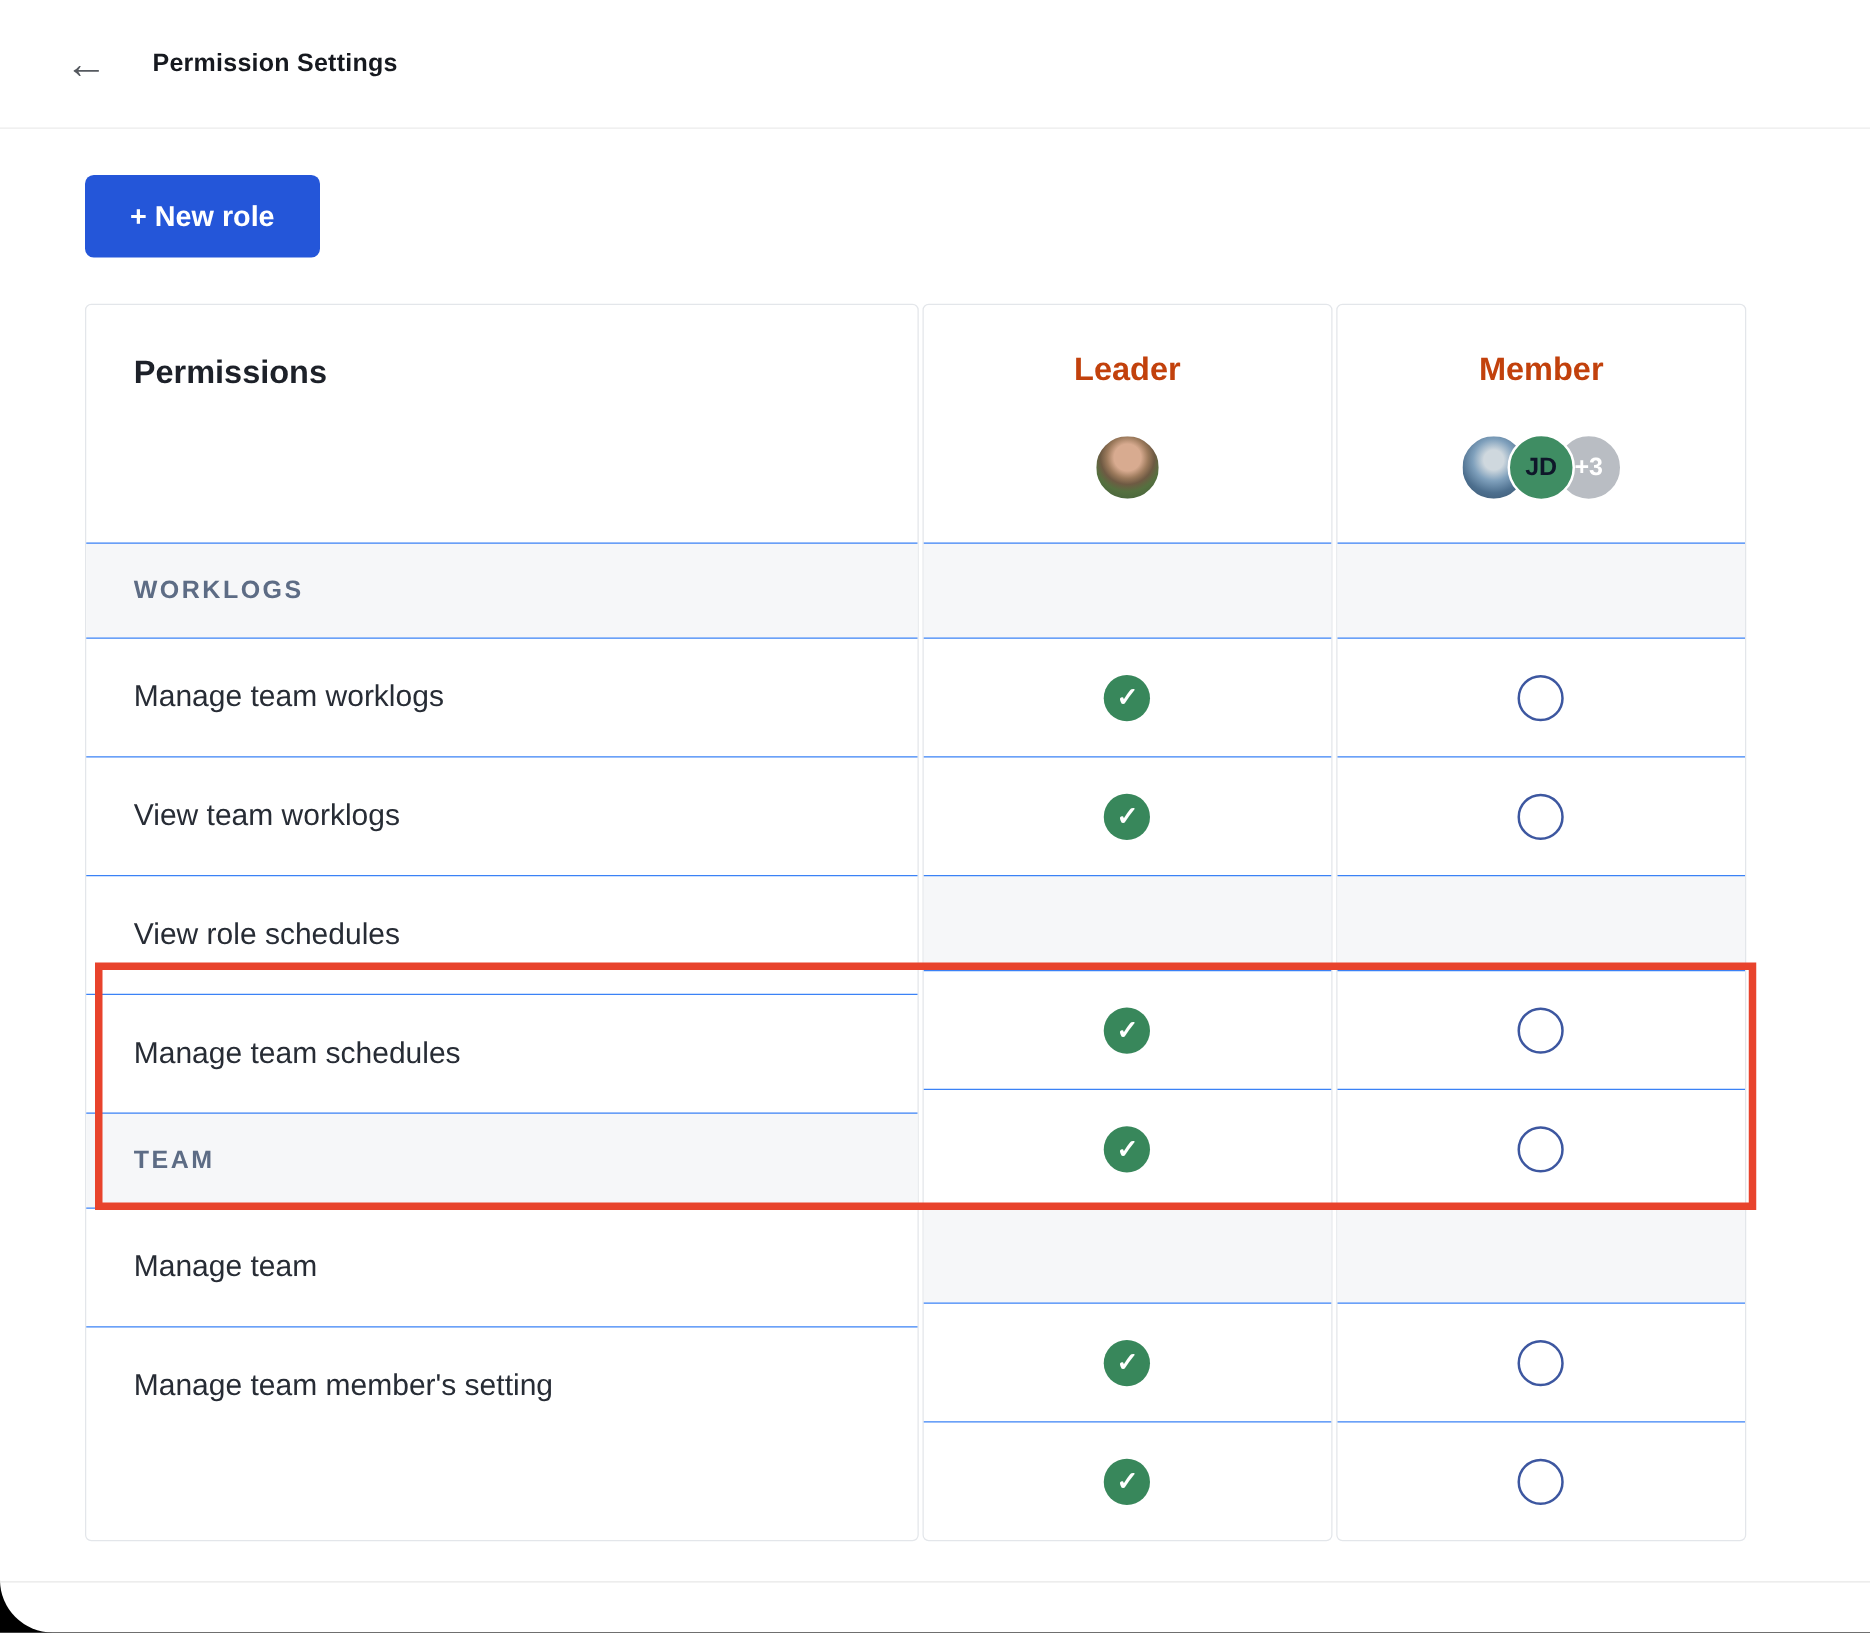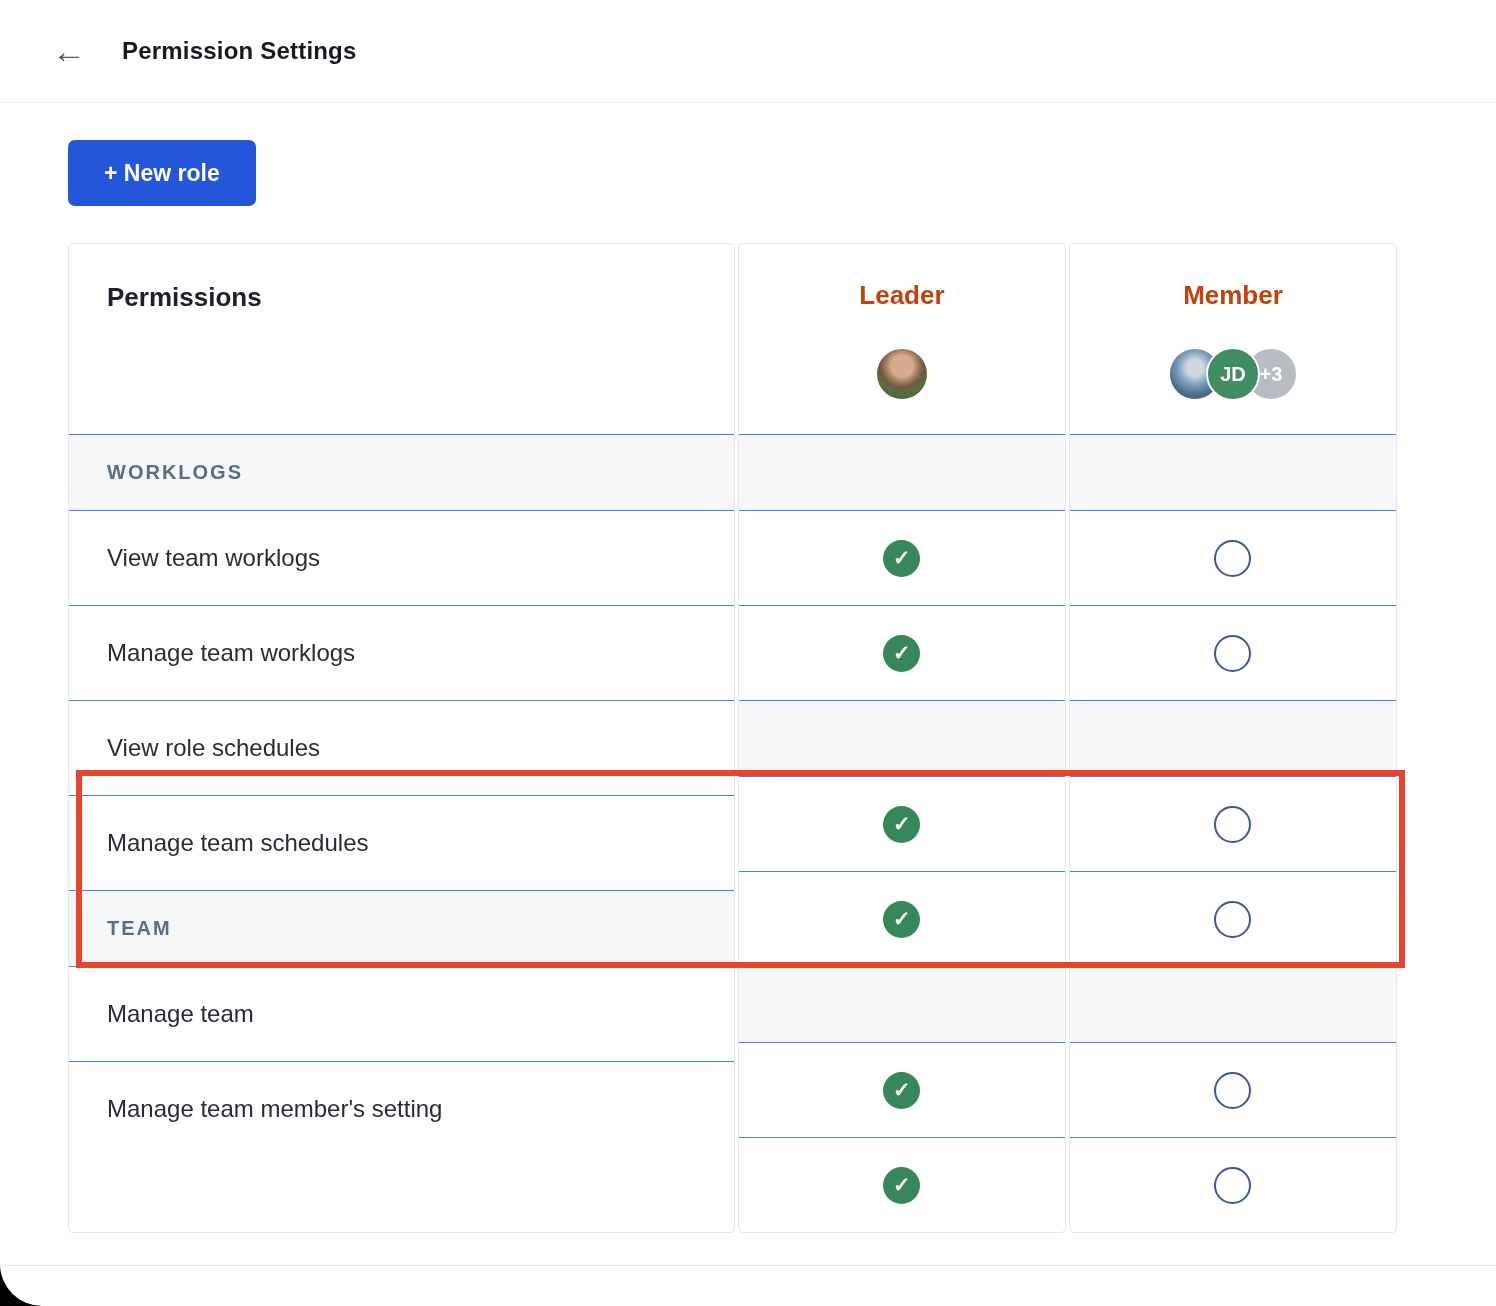--- a/index.html
+++ b/index.html
@@ -32,21 +32,21 @@
   .back-button {
     background: none;
     border: none;
     cursor: pointer;
     font-size: 34px;
     line-height: 1;
     color: #55595f;
     padding: 0;
   }
   .page-title {
-    font-size: 24px;
+    font-size: 20px;
     font-weight: 700;
     color: #16191f;
     letter-spacing: 0.2px;
   }
 
   
   .main { padding: 37px 0 0 68px; }
 
   .new-role-button {
     display: inline-block;
@@ -136,21 +136,21 @@
     margin-top: 36px;
     cursor: pointer;
   }
   .avatar {
     width: 54px;
     height: 54px;
     border-radius: 50%;
     display: flex;
     align-items: center;
     justify-content: center;
-    color: #ffffff;
+    color: #0f172a;
     font-size: 20px;
     font-weight: 700;
     border: 2px solid #ffffff;
     position: relative;
   }
   .avatar + .avatar { margin-left: -16px; }
   .avatar-photo-leader {
     background:
       radial-gradient(circle at 50% 34%, #d8ab90 0 26%, #9c7a5c 40%, #6e5a43 52%, #55703f 66%, #3f5c3a 100%);
   }
@@ -223,22 +223,22 @@
 
     <button class="new-role-button">+ New role</button>
 
     <div class="perm-table">
 
       <div class="col col-permissions">
         <div class="cell cell-header">
           <span>Permissions</span>
         </div>
         <div class="cell cell-section">WORKLOGS</div>
+        <div class="cell cell-row">Manage team worklogs</div>
         <div class="cell cell-row">View team worklogs</div>
-        <div class="cell cell-row">Manage team worklogs</div>
         <div class="cell cell-row">View role schedules</div>
         <div class="cell cell-row">Manage team schedules</div>
         <div class="cell cell-section">TEAM</div>
         <div class="cell cell-row">Manage team</div>
         <div class="cell cell-row">Manage team member's setting</div>
       </div>
 
       <div class="col col-role">
         <div class="cell cell-header">
           <span class="role-label">Leader</span>

